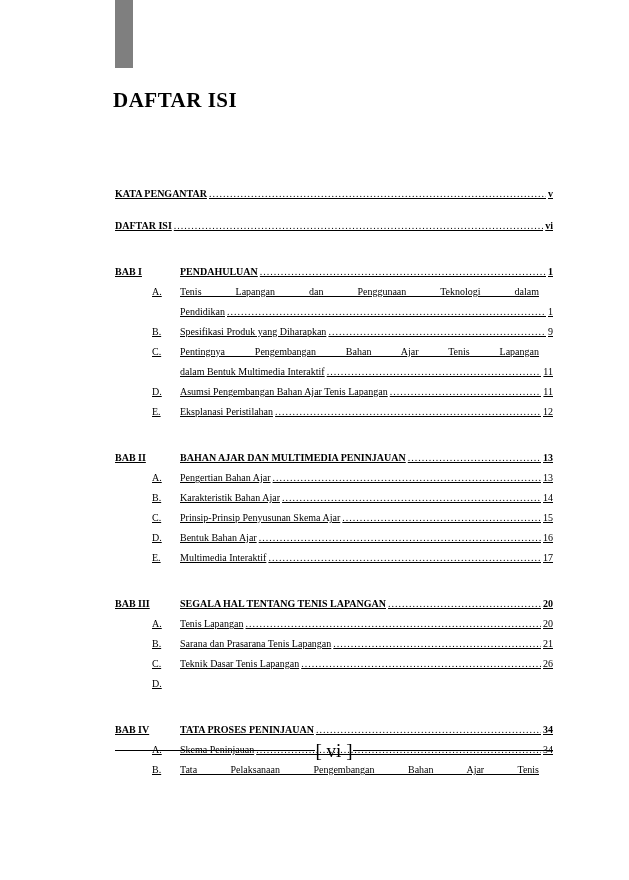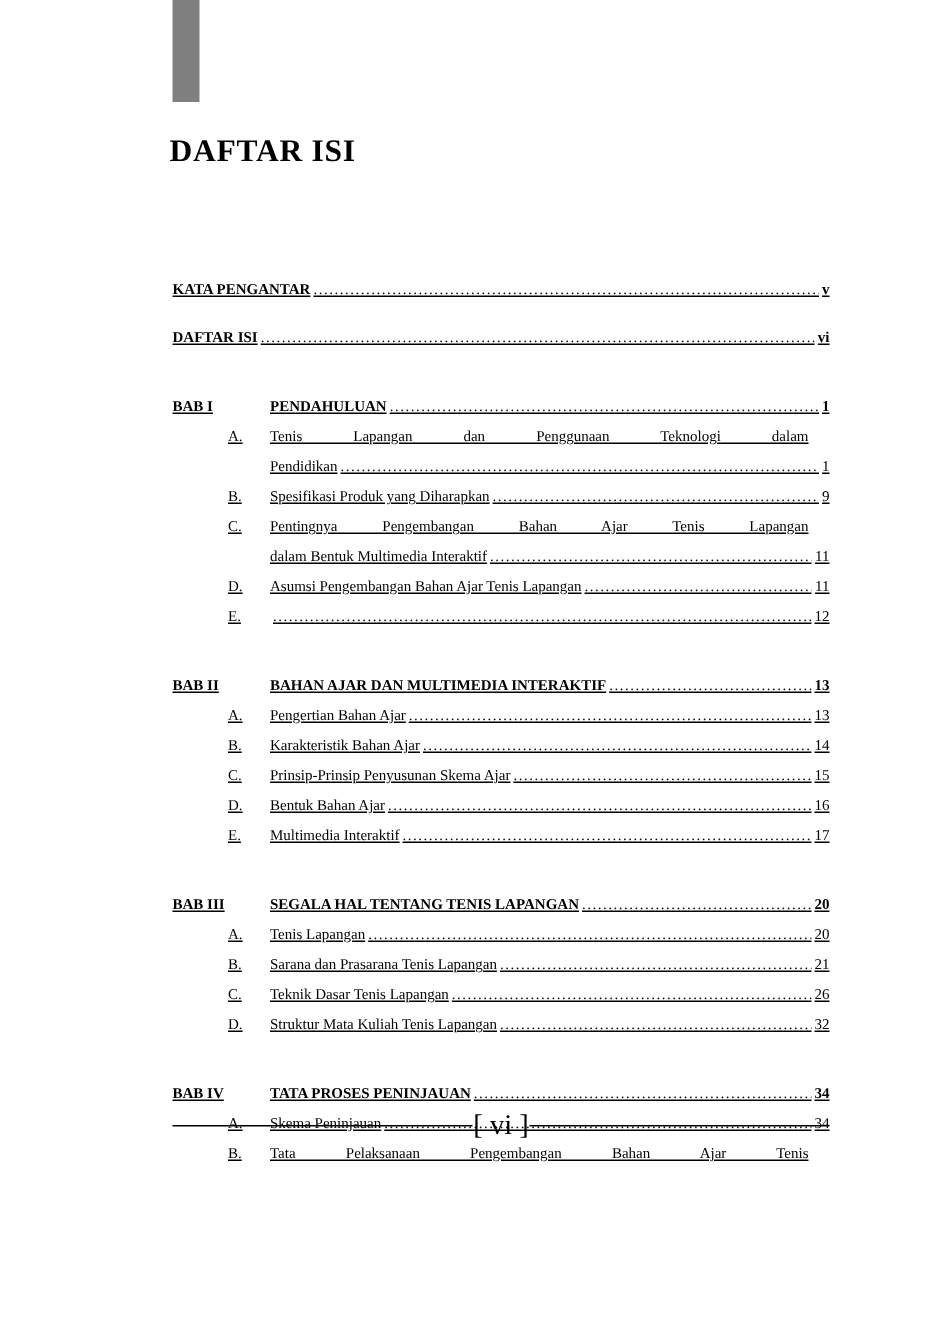--- a/index.html
+++ b/index.html
@@ -145,30 +145,31 @@
               <span class="item-text">Asumsi Pengembangan Bahan Ajar Tenis Lapangan</span>
               <span class="dots"></span>
               <span class="page-num">11</span>
             </span>
           </div>
         </div>
         <div class="toc-item">
           <div class="toc-row item-row">
             <span class="letter">E.</span>
             <span class="item-body">
+              <span class="item-text">Eksplanasi Peristilahan</span>
               <span class="dots"></span>
               <span class="page-num">12</span>
             </span>
           </div>
         </div>
       </div>
       <div class="chapter">
         <div class="toc-row chapter-heading">
           <span class="ch-label">BAB II</span>
-          <span class="ch-title">BAHAN AJAR DAN MULTIMEDIA INTERAKTIF</span>
+          <span class="ch-title">BAHAN AJAR DAN MULTIMEDIA PENINJAUAN</span>
           <span class="dots"></span>
           <span class="page-num">13</span>
         </div>
         <div class="toc-item">
           <div class="toc-row item-row">
             <span class="letter">A.</span>
             <span class="item-body">
               <span class="item-text">Pengertian Bahan Ajar</span>
               <span class="dots"></span>
               <span class="page-num">13</span>
@@ -249,25 +250,20 @@
             <span class="item-body">
               <span class="item-text">Teknik Dasar Tenis Lapangan</span>
               <span class="dots"></span>
               <span class="page-num">26</span>
             </span>
           </div>
         </div>
         <div class="toc-item">
           <div class="toc-row item-row">
             <span class="letter">D.</span>
-            <span class="item-body">
-              <span class="item-text">Struktur Mata Kuliah Tenis Lapangan</span>
-              <span class="dots"></span>
-              <span class="page-num">32</span>
-            </span>
           </div>
         </div>
       </div>
       <div class="chapter">
         <div class="toc-row chapter-heading">
           <span class="ch-label">BAB IV</span>
           <span class="ch-title">TATA PROSES PENINJAUAN</span>
           <span class="dots"></span>
           <span class="page-num">34</span>
         </div>

